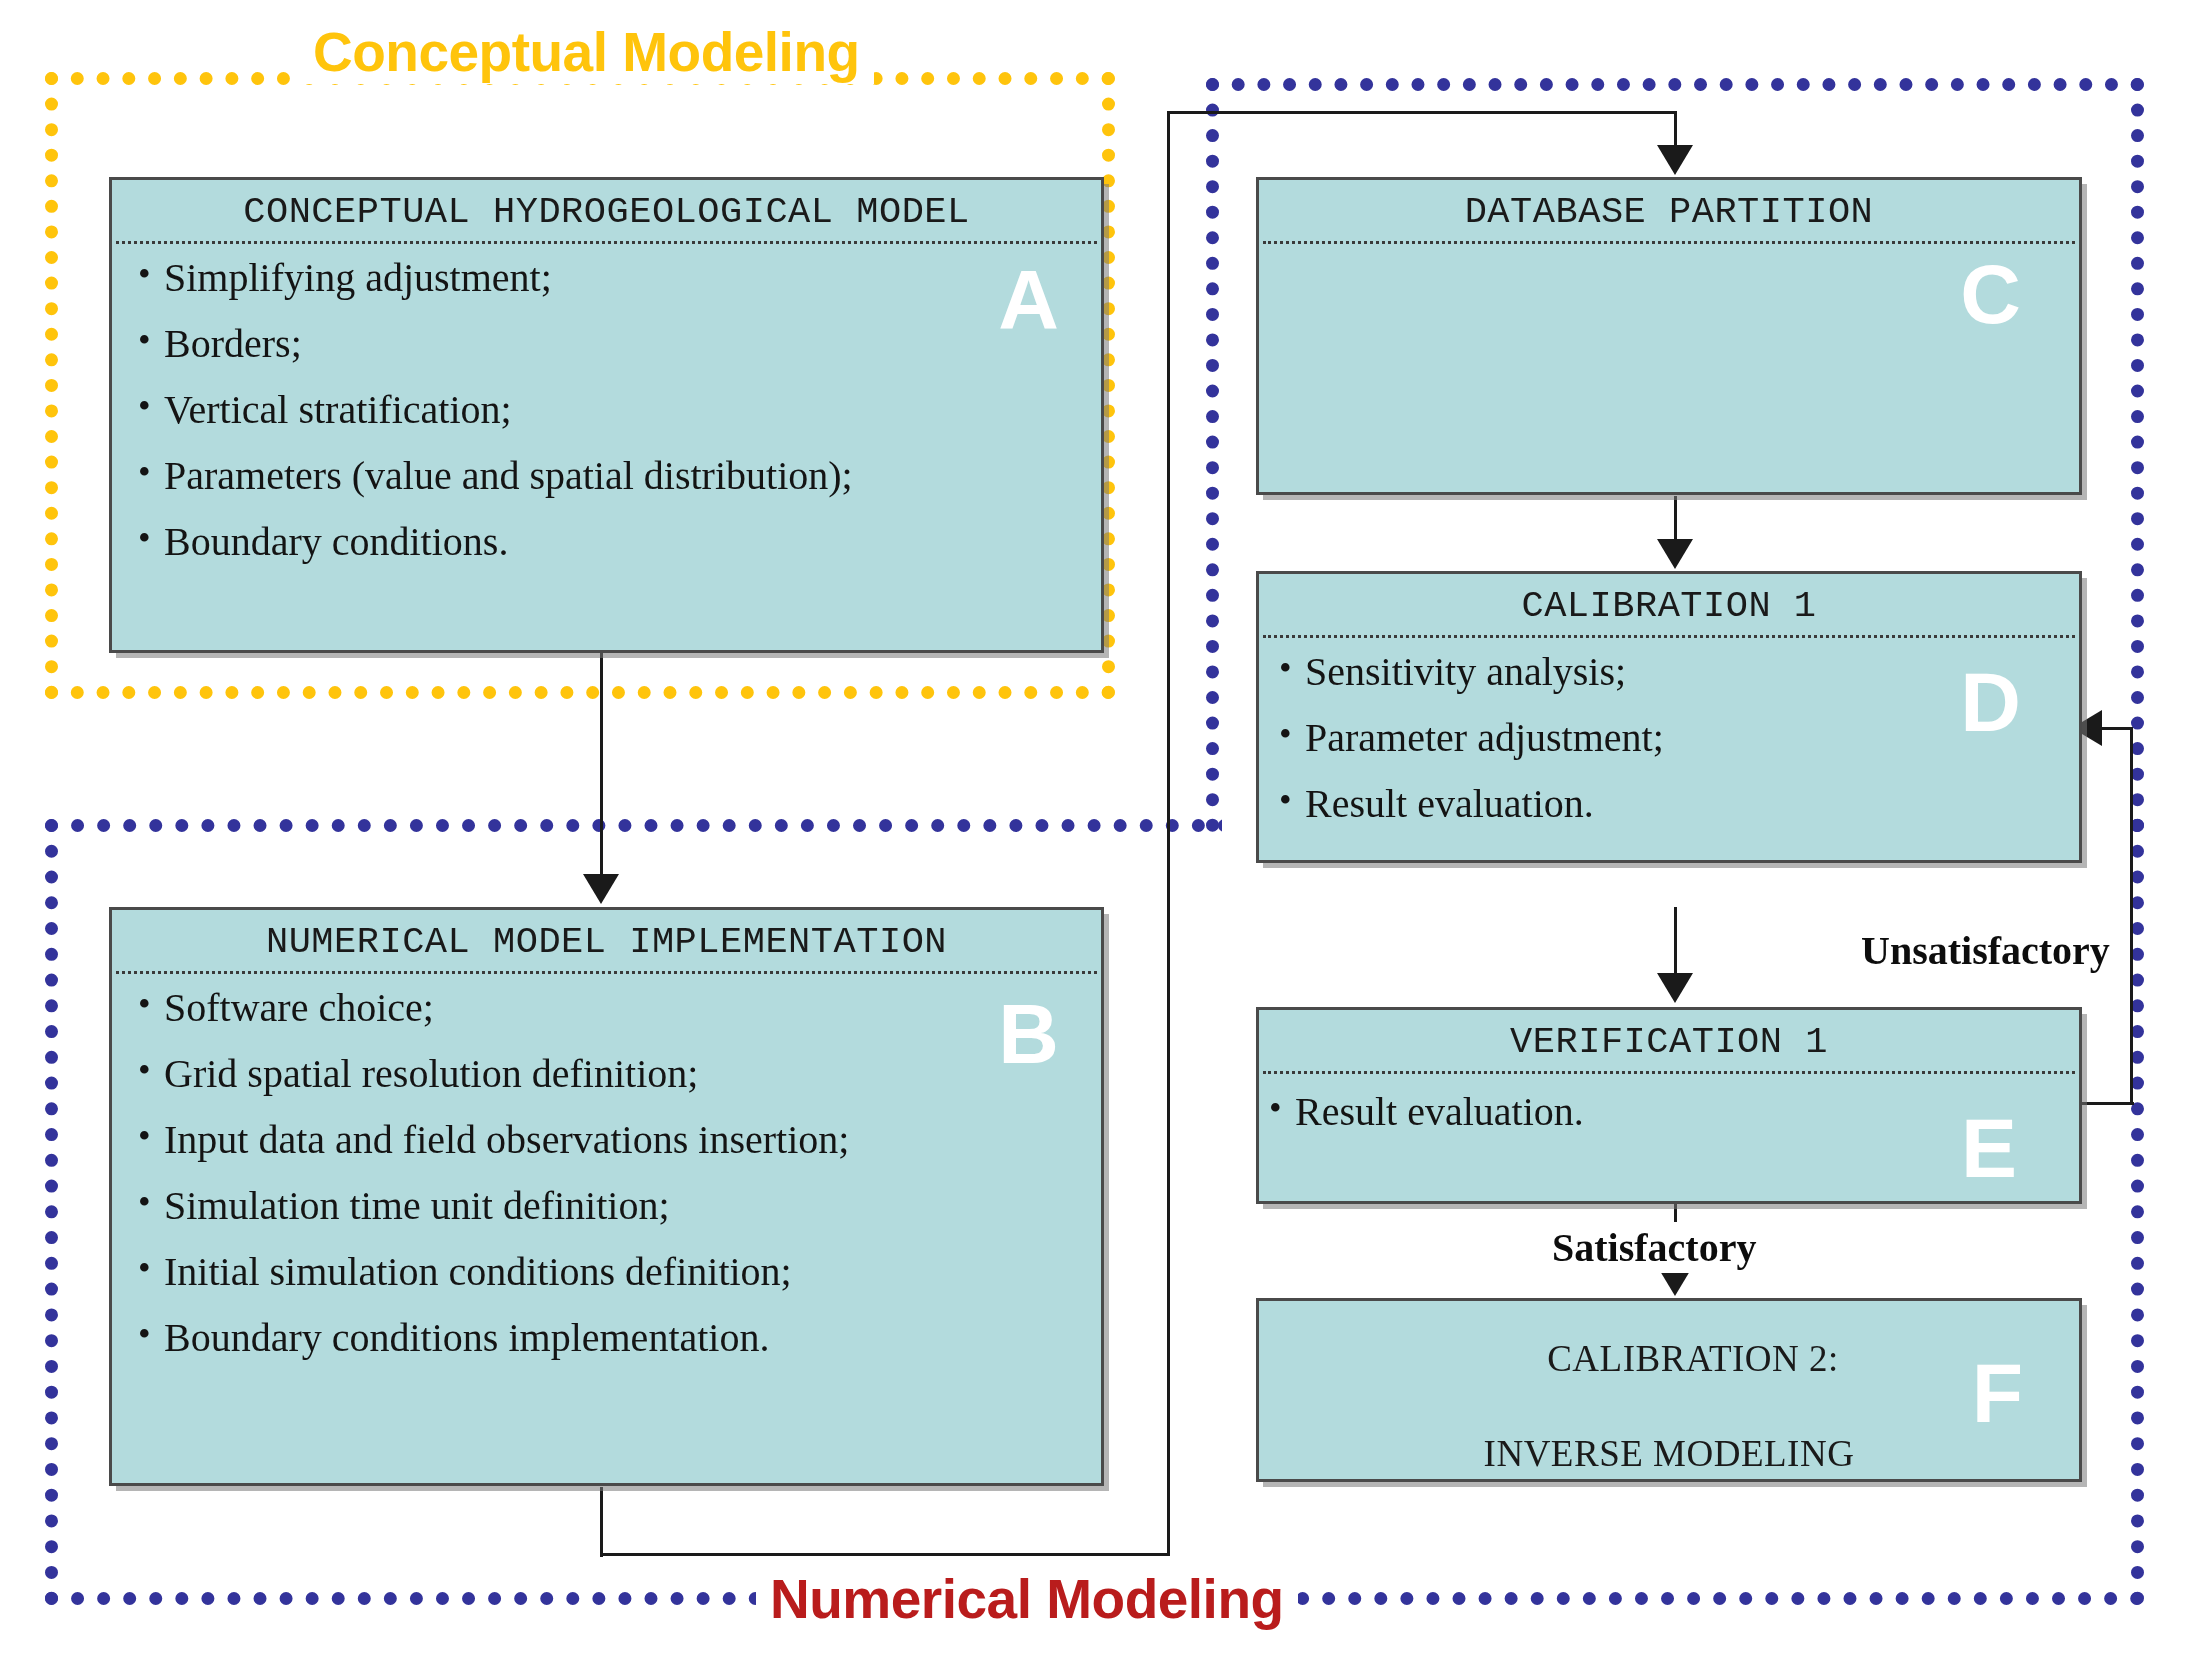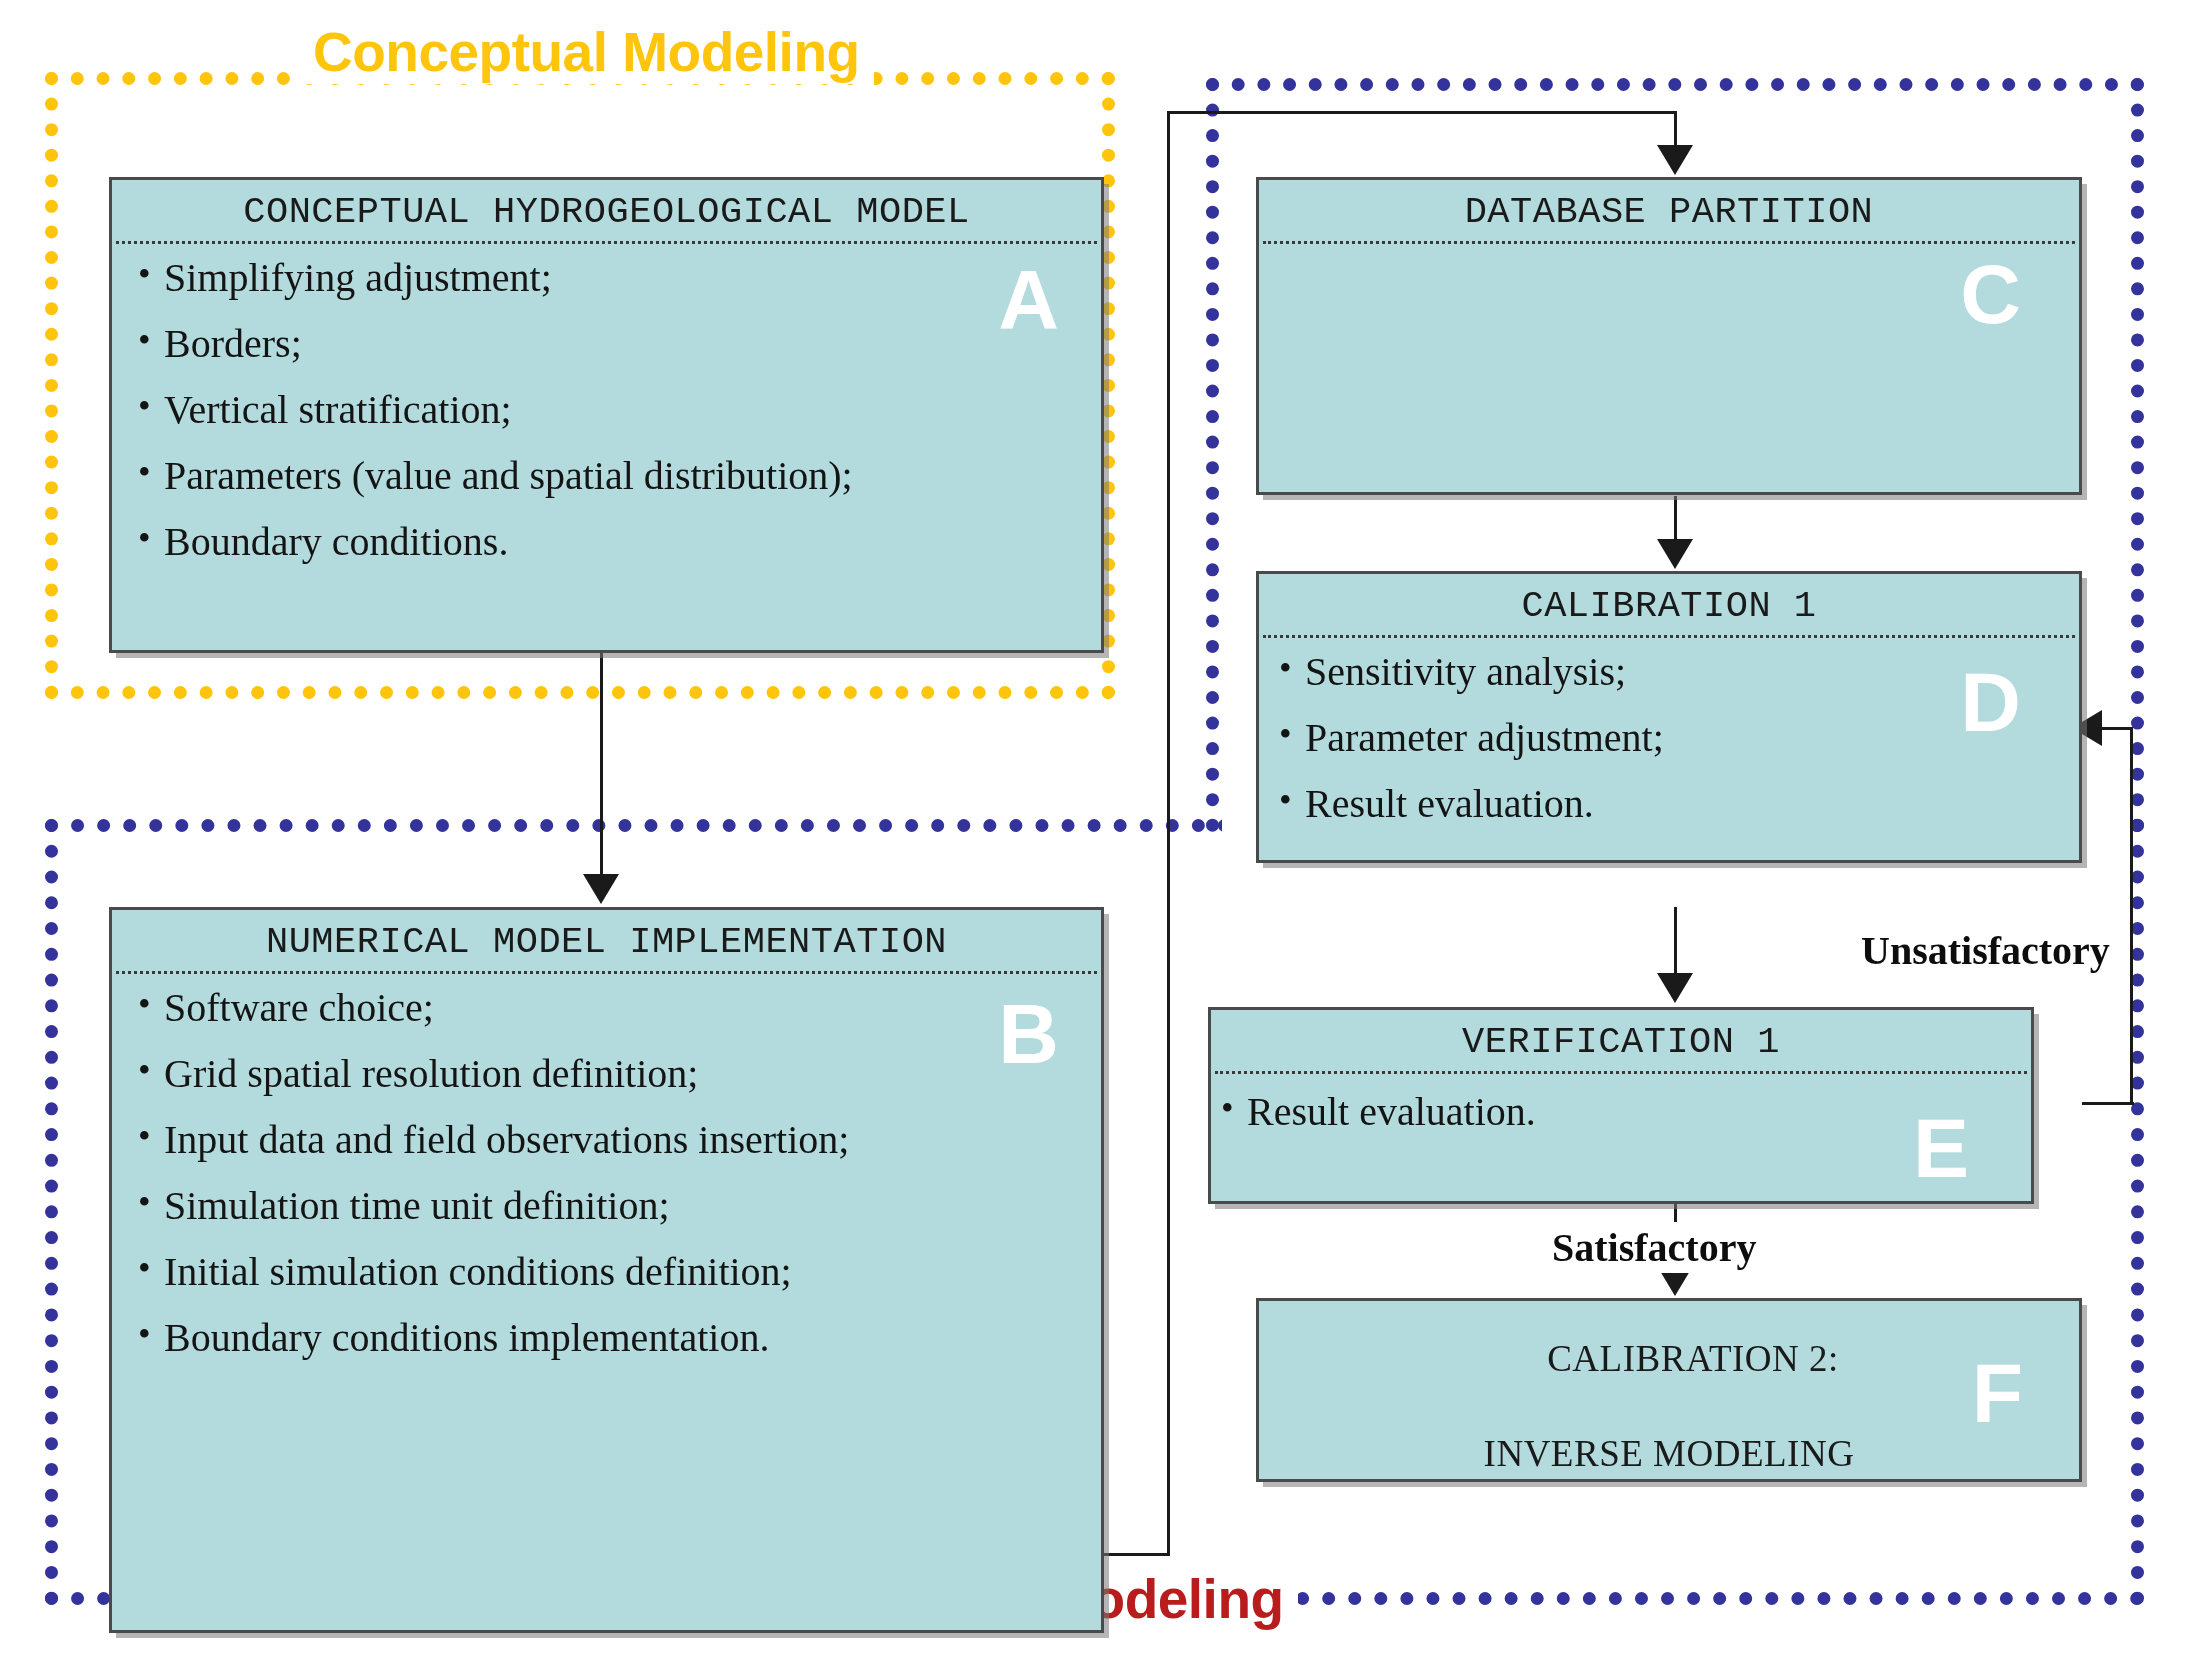--- a/index.html
+++ b/index.html
@@ -131,24 +131,24 @@
   .box-centered-text {
     text-align: center;
     font-family: "Liberation Serif", serif;
     font-size: 37px;
     color: #1a1a1a;
     letter-spacing: 0.5px;
   }
 
   
   #box-a { left: 109px;  top: 177px;  width: 995px; height: 476px; }
-  #box-b { left: 109px;  top: 907px;  width: 995px; height: 726px; }
+  #box-b { left: 109px;  top: 907px;  width: 995px; height: 579px; }
   #box-c { left: 1256px; top: 177px;  width: 826px;  height: 318px; }
   #box-d { left: 1256px; top: 571px;  width: 826px;  height: 292px; }
-  #box-e { left: 1208px; top: 1007px; width: 826px;  height: 197px; }
+  #box-e { left: 1256px; top: 1007px; width: 826px;  height: 197px; }
   #box-f { left: 1256px; top: 1298px; width: 826px;  height: 184px; }
 
   
   .line-v, .line-h {
     position: absolute;
     background: #1a1a1a;
   }
   .line-v { width: 3px; }
   .line-h { height: 3px; }
   .arrow-down {

